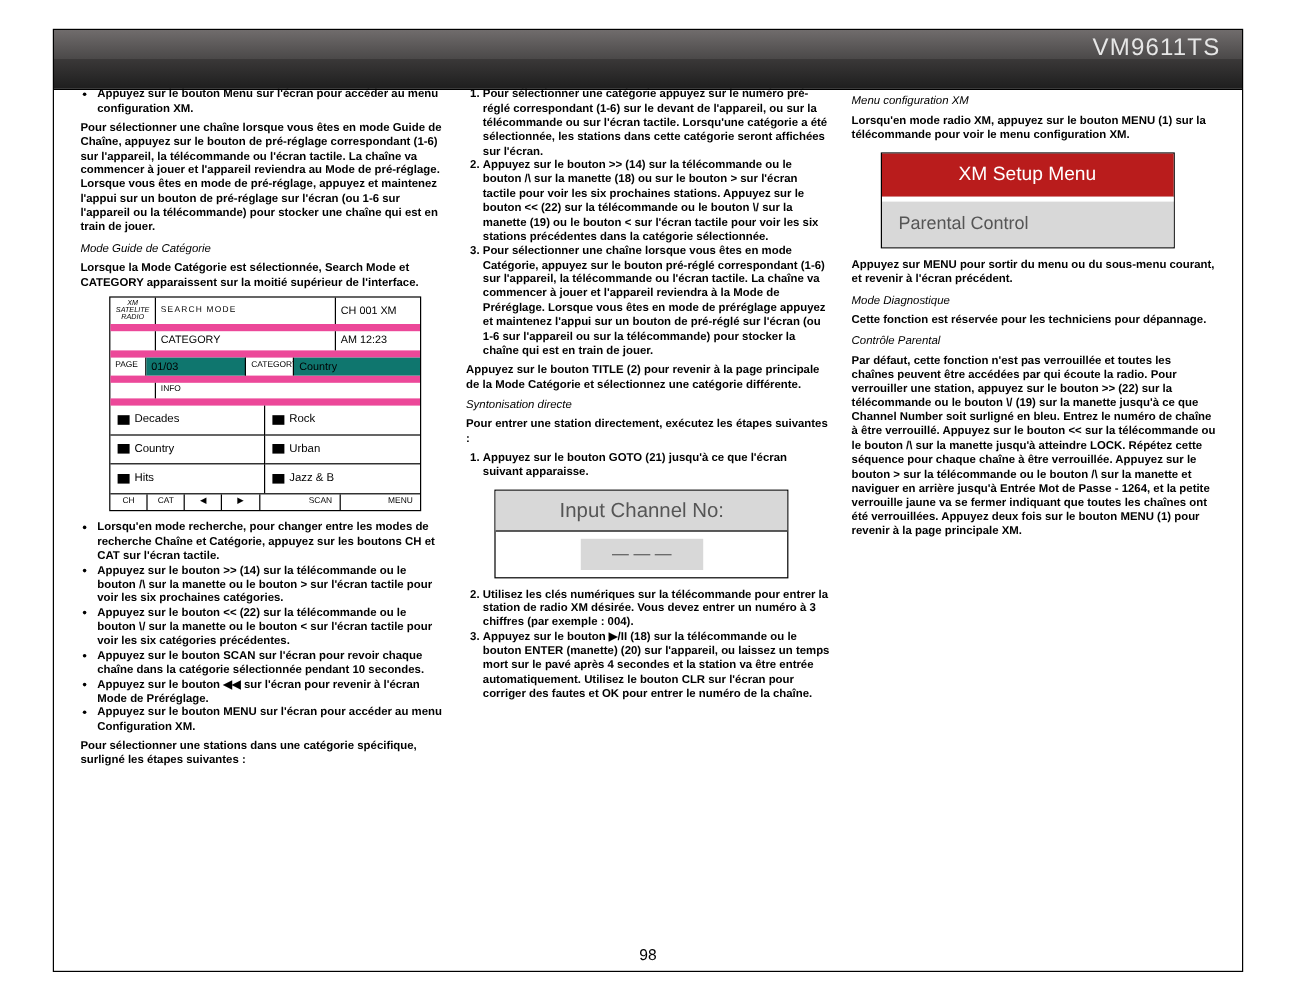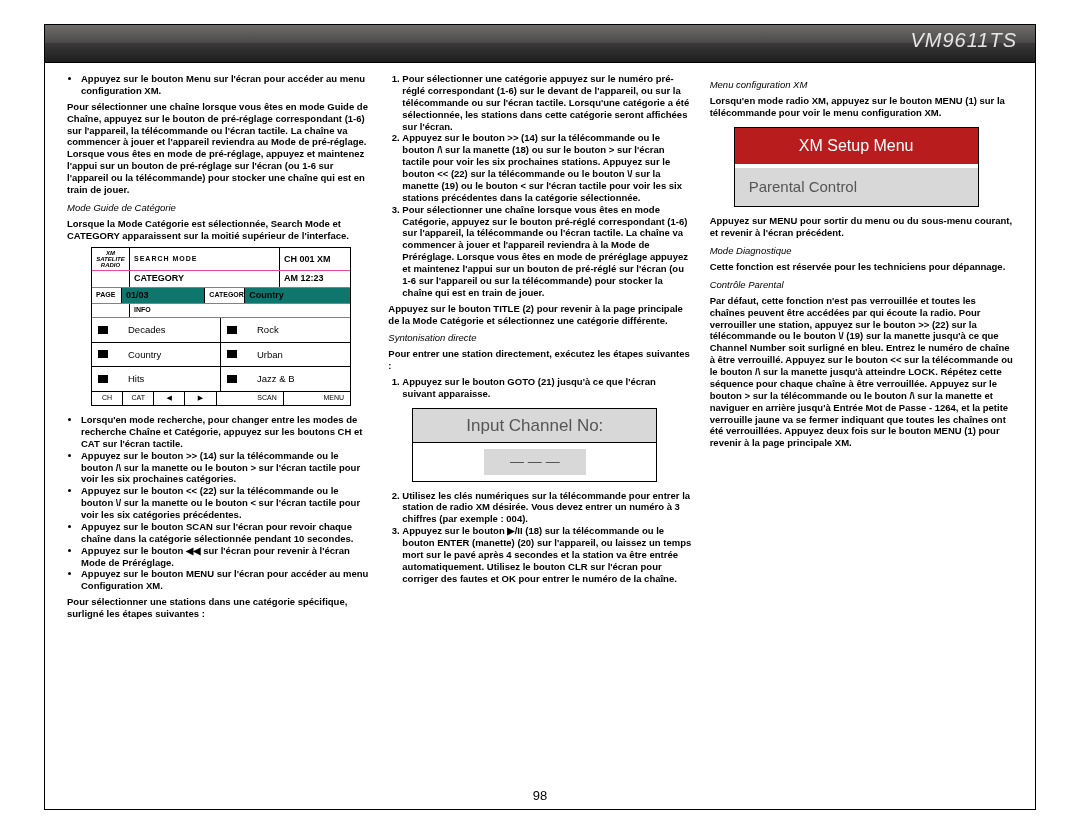--- a/index.html
+++ b/index.html
@@ -11,25 +11,24 @@
     font-size: 10px;
     position: relative;
   }
   .page-frame {
     position: absolute;
     left: 44px; top: 24px;
     right: 44px; bottom: 24px;
     border: 1px solid #000;
   }
   .header-band {
-    height: 38px;
+    height: 50px;
     background: linear-gradient(#706c6c,#4a4848 50%,#3a3838 50%,#1e1e1e);
     position: relative;
     border-bottom: 1px solid #000;
-    font-style: italic;
   }
   .product-id {
     position: absolute;
     right: 18px; top: 4px;
     color: #e6e6e6;
     font-size: 20px;
     letter-spacing: 1px;
   }
   .content {
     position: absolute;
@@ -46,34 +45,34 @@
   .bold { font-weight: bold; }
   .section-label { font-style: italic; margin-top: 6px; margin-bottom: 4px; }
 
   
   .diagram-radio {
     border: 1px solid #000;
     width: 260px;
     margin: 6px 0 8px 24px;
     break-inside: avoid-column;
   }
-  .dr-row { display: flex; border-bottom: 1px solid #ec4899; font-size: 9px; font-weight: bold; }
+  .dr-row { display: flex; border-bottom: 6px solid #ec4899; font-size: 9px; }
   .dr-cell { padding: 2px 4px; border-right: 1px solid #000; display:flex; align-items:center; }
   .dr-cell:last-child { border-right:none; }
   .dr-logo { width:38px; font-size:6px; font-style:italic; text-align:center; line-height:1; }
   .dr-search { flex:1; text-align:center; font-size:7px; letter-spacing:1px; }
   .dr-ch { width:70px; text-align:center; }
   .dr-cat { flex:1; text-align:center; }
   .dr-time { width:70px; text-align:center; }
   .dr-page { width:30px; font-size:7px; }
   .dr-pageval { flex:1; background:#0f766e;text-align:right; }
   .dr-catlbl { width:40px; font-size:7px; }
   .dr-info { flex:1; text-align:center; font-size:7px; }
   .dr-grid { display:grid; grid-template-columns:1fr 1fr; border-bottom:1px solid #000; }
-  .dr-folder { padding:6px 6px; border-right:1px solid #000; border-bottom:1px solid #000; display:flex; align-items:center; gap:20px; }
+  .dr-folder { padding:6px 6px; border-right:1px solid #000; border-bottom:1px solid #000; display:flex; align-items:center; gap:4px; }
   .dr-folder:nth-child(2n){ border-right:none; }
   .dr-grid .dr-folder:nth-child(5), .dr-grid .dr-folder:nth-child(6){ border-bottom:none; }
   .folder-icon { width:10px; height:8px; background:#000; display:inline-block; }
   .dr-btns { display:flex; }
   .dr-btn { flex:1; text-align:center; padding:2px 0; border-right:1px solid #000; font-size:7px; }
   .dr-btn:last-child{border-right:none;}
   .dr-btn.wide { flex:2; text-align:right; padding-right:6px;}
 
   
   .input-box {

